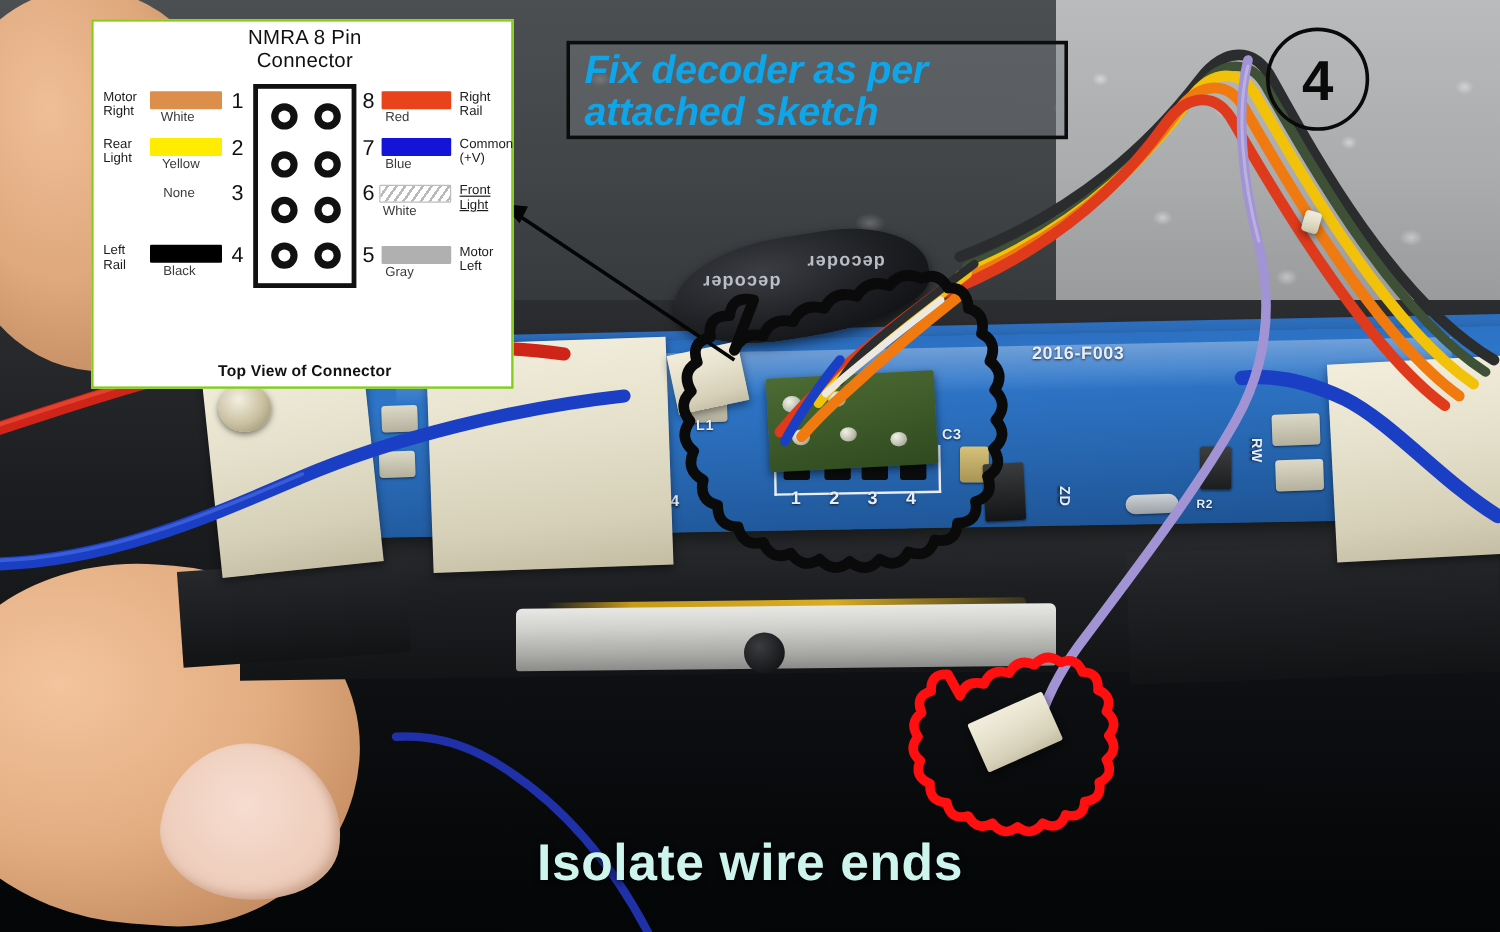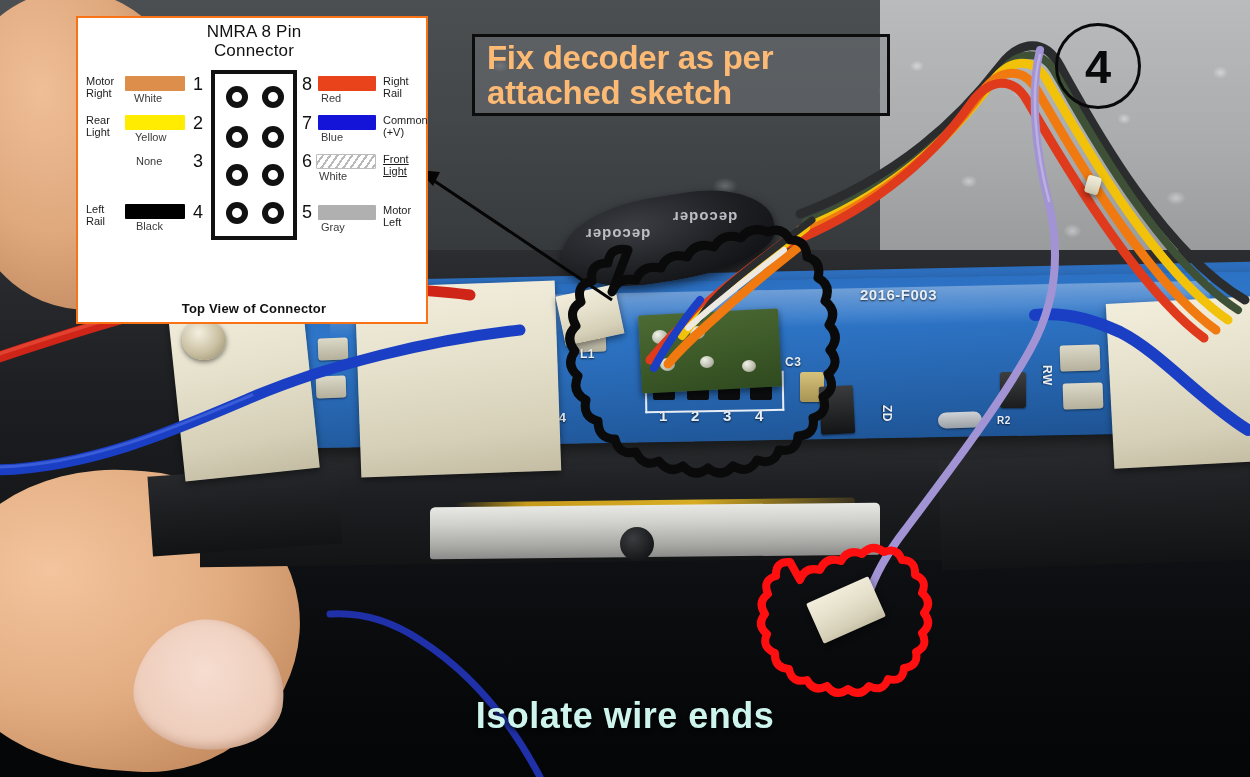--- a/index.html
+++ b/index.html
@@ -160,21 +160,21 @@
   .pin-hole{
     position:absolute;width:22px;height:20px;background:#0c0d0f;border-radius:2px;
   }
 
   
   .wire{position:absolute;fill:none;stroke-linecap:round;}
 
   
   .nmra{
     position:absolute;left:76px;top:16px;width:352px;height:308px;
-    background:#ffffff;border:2px solid #f97316;box-sizing:border-box;
+    background:#ffffff;border:2px solid #84cc16;box-sizing:border-box;
     font-family:"Liberation Sans", sans-serif;
   }
   .nmra-title{
     position:absolute;left:0;top:4px;width:352px;text-align:center;
     font-size:17px;color:#111;line-height:1.12;letter-spacing:.2px;
   }
   .nmra-foot{
     position:absolute;left:0;bottom:6px;width:352px;text-align:center;
     font-size:13px;font-weight:bold;color:#111;letter-spacing:.2px;
   }
@@ -195,32 +195,33 @@
   .swatch{position:absolute;height:15px;border-radius:1px;}
   .swname{position:absolute;font-size:11px;color:#3a3a3a;}
 
   .callout{
     position:absolute;left:472px;top:34px;width:418px;height:82px;
     border:3px solid #0c0c0c;box-sizing:border-box;
     background:rgba(120,124,128,.42);
     padding:4px 12px 0 12px;
   }
   .callout-txt{
-    font-size:33px;font-weight:bold;color:#fdba74;line-height:1.06;
+    font-size:33px;font-weight:bold;color:#0ea5e9;line-height:1.06;
     letter-spacing:-.3px;
+    font-style:italic;
   }
   .stepnum{
     position:absolute;left:1055px;top:23px;width:80px;height:80px;
     border:3px solid #0a0a0a;border-radius:50%;
     display:flex;align-items:center;justify-content:center;
     font-size:47px;font-weight:bold;color:#0a0a0a;line-height:1;
   }
   .caption{
     position:absolute;left:0;top:695px;width:1250px;text-align:center;
-    font-size:36px;font-weight:bold;color:#cdf5ee;letter-spacing:.5px;
+    font-size:43px;font-weight:bold;color:#cdf5ee;letter-spacing:.5px;
     text-shadow:0 2px 5px rgba(0,0,0,.85);
   }
   .svg-layer{position:absolute;left:0;top:0;width:1250px;height:777px;pointer-events:none;}
 </style>
 </head>
 <body>
 
 <div id="stage">
 
   <div class="photo">

